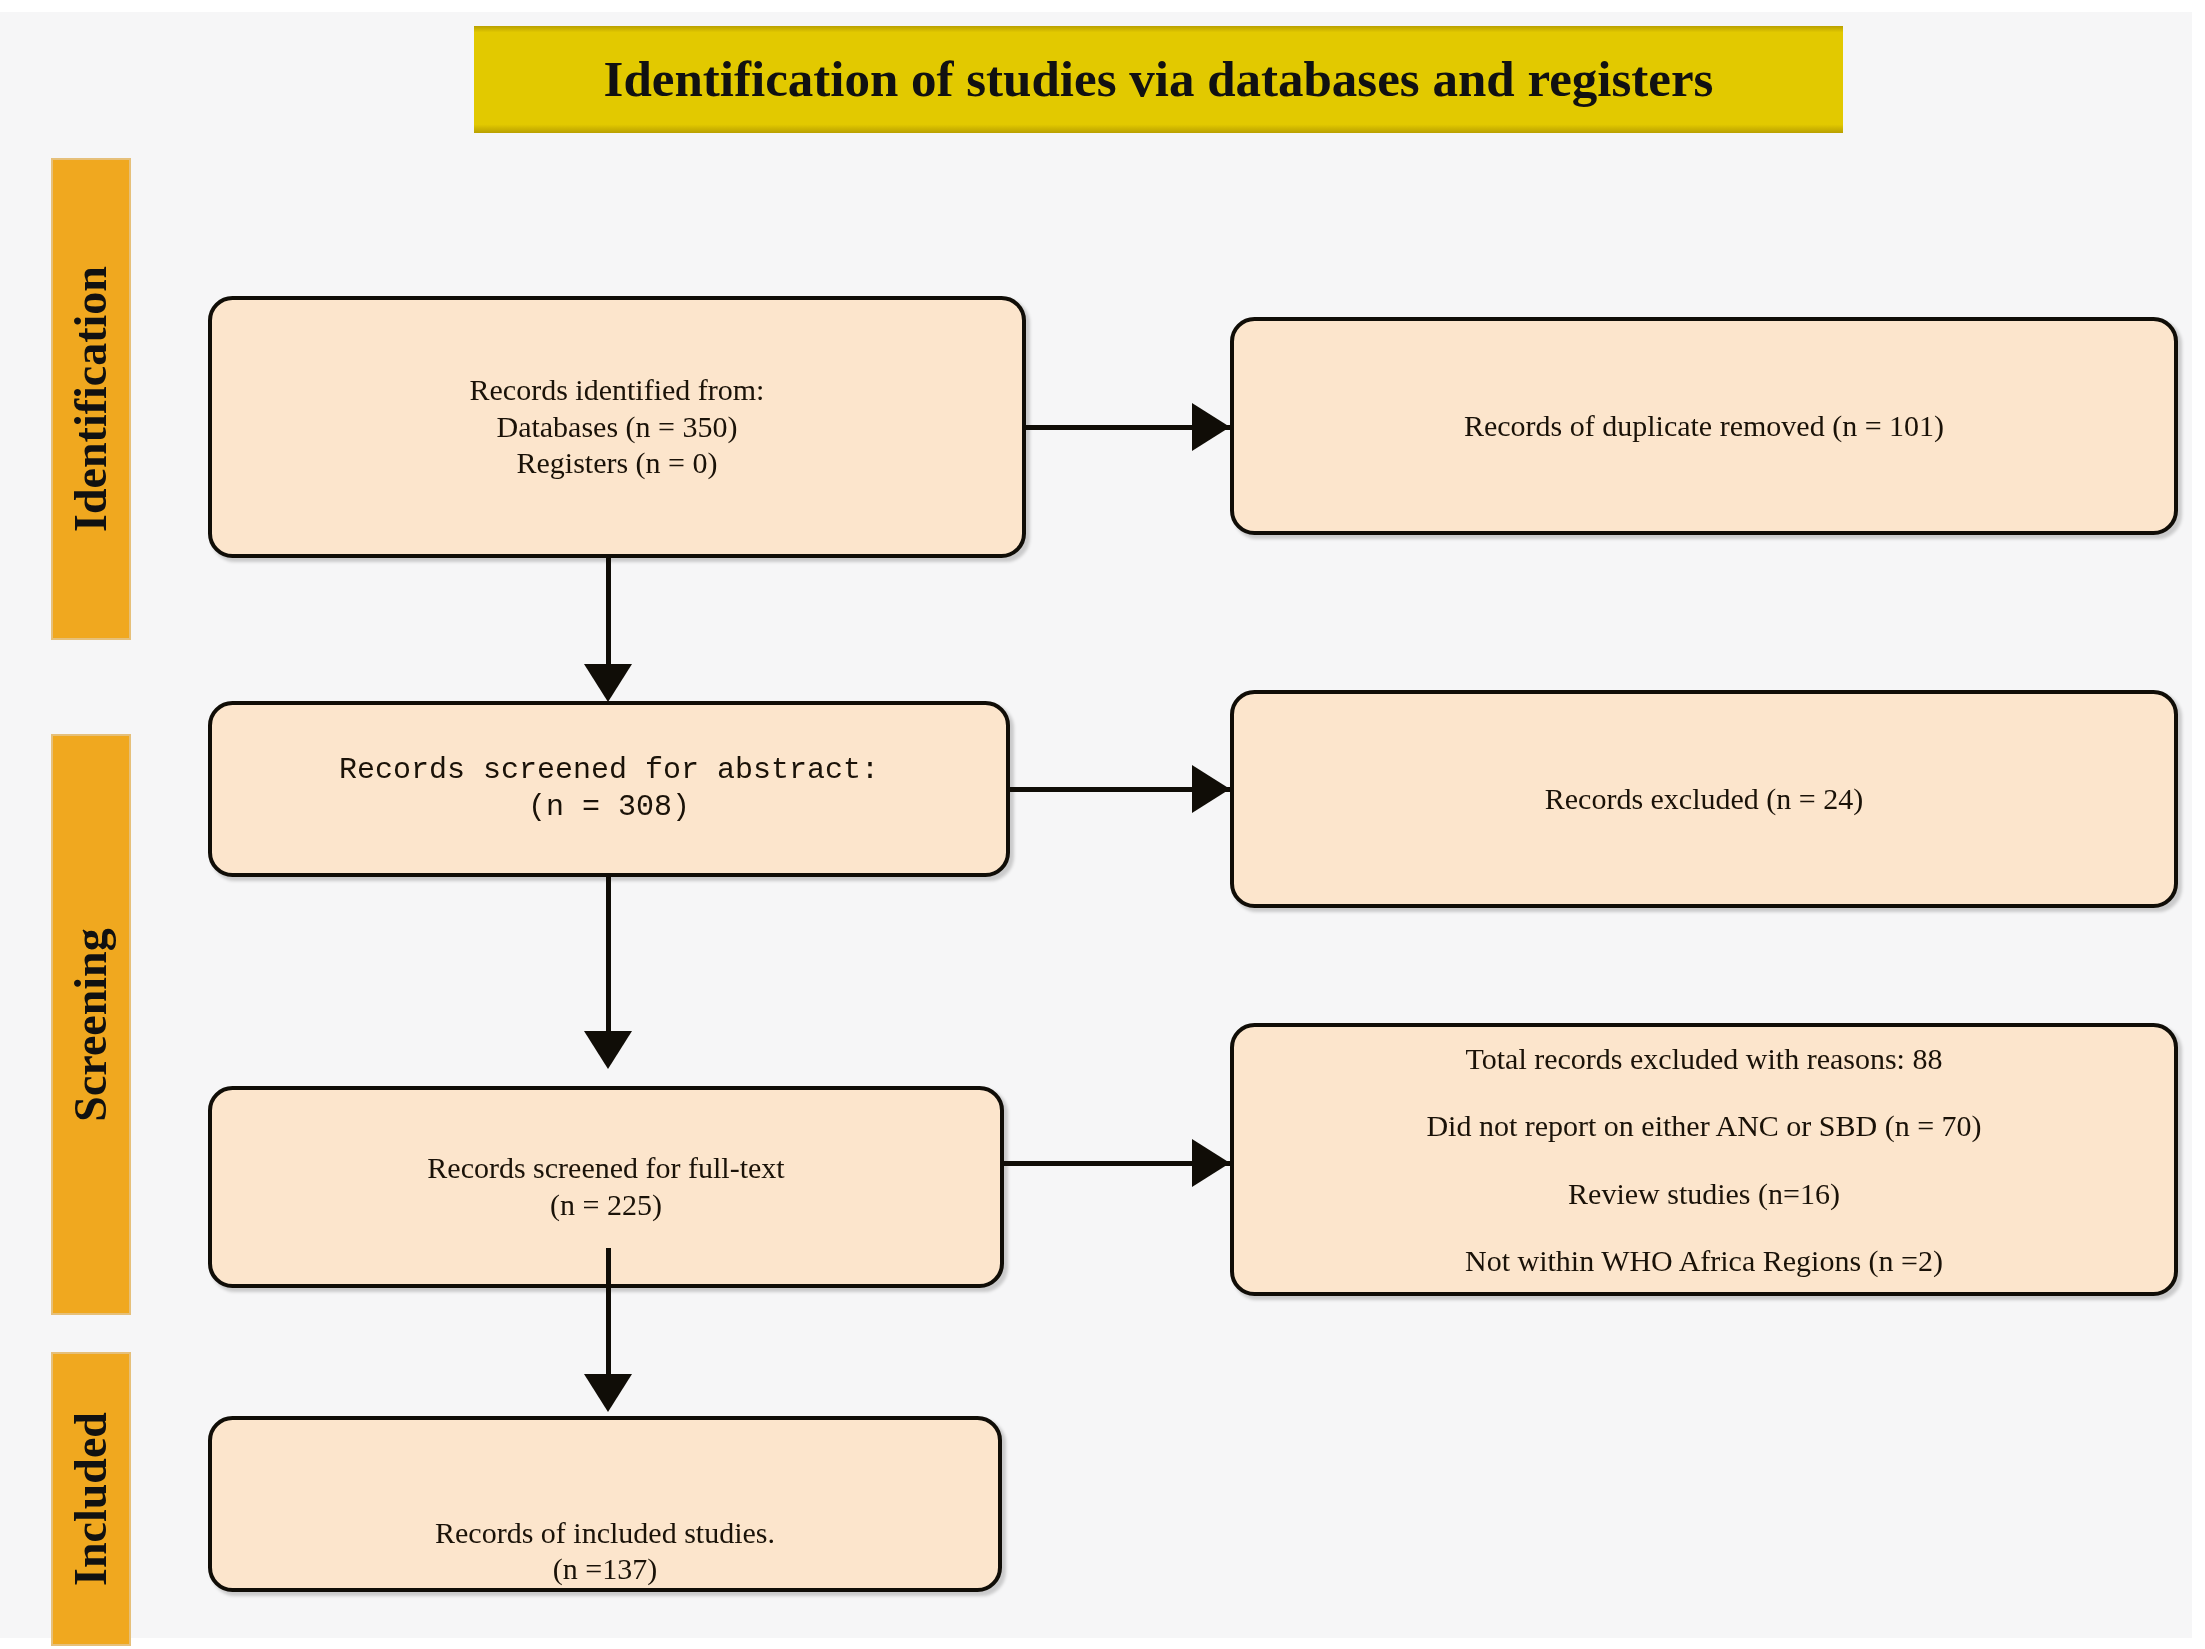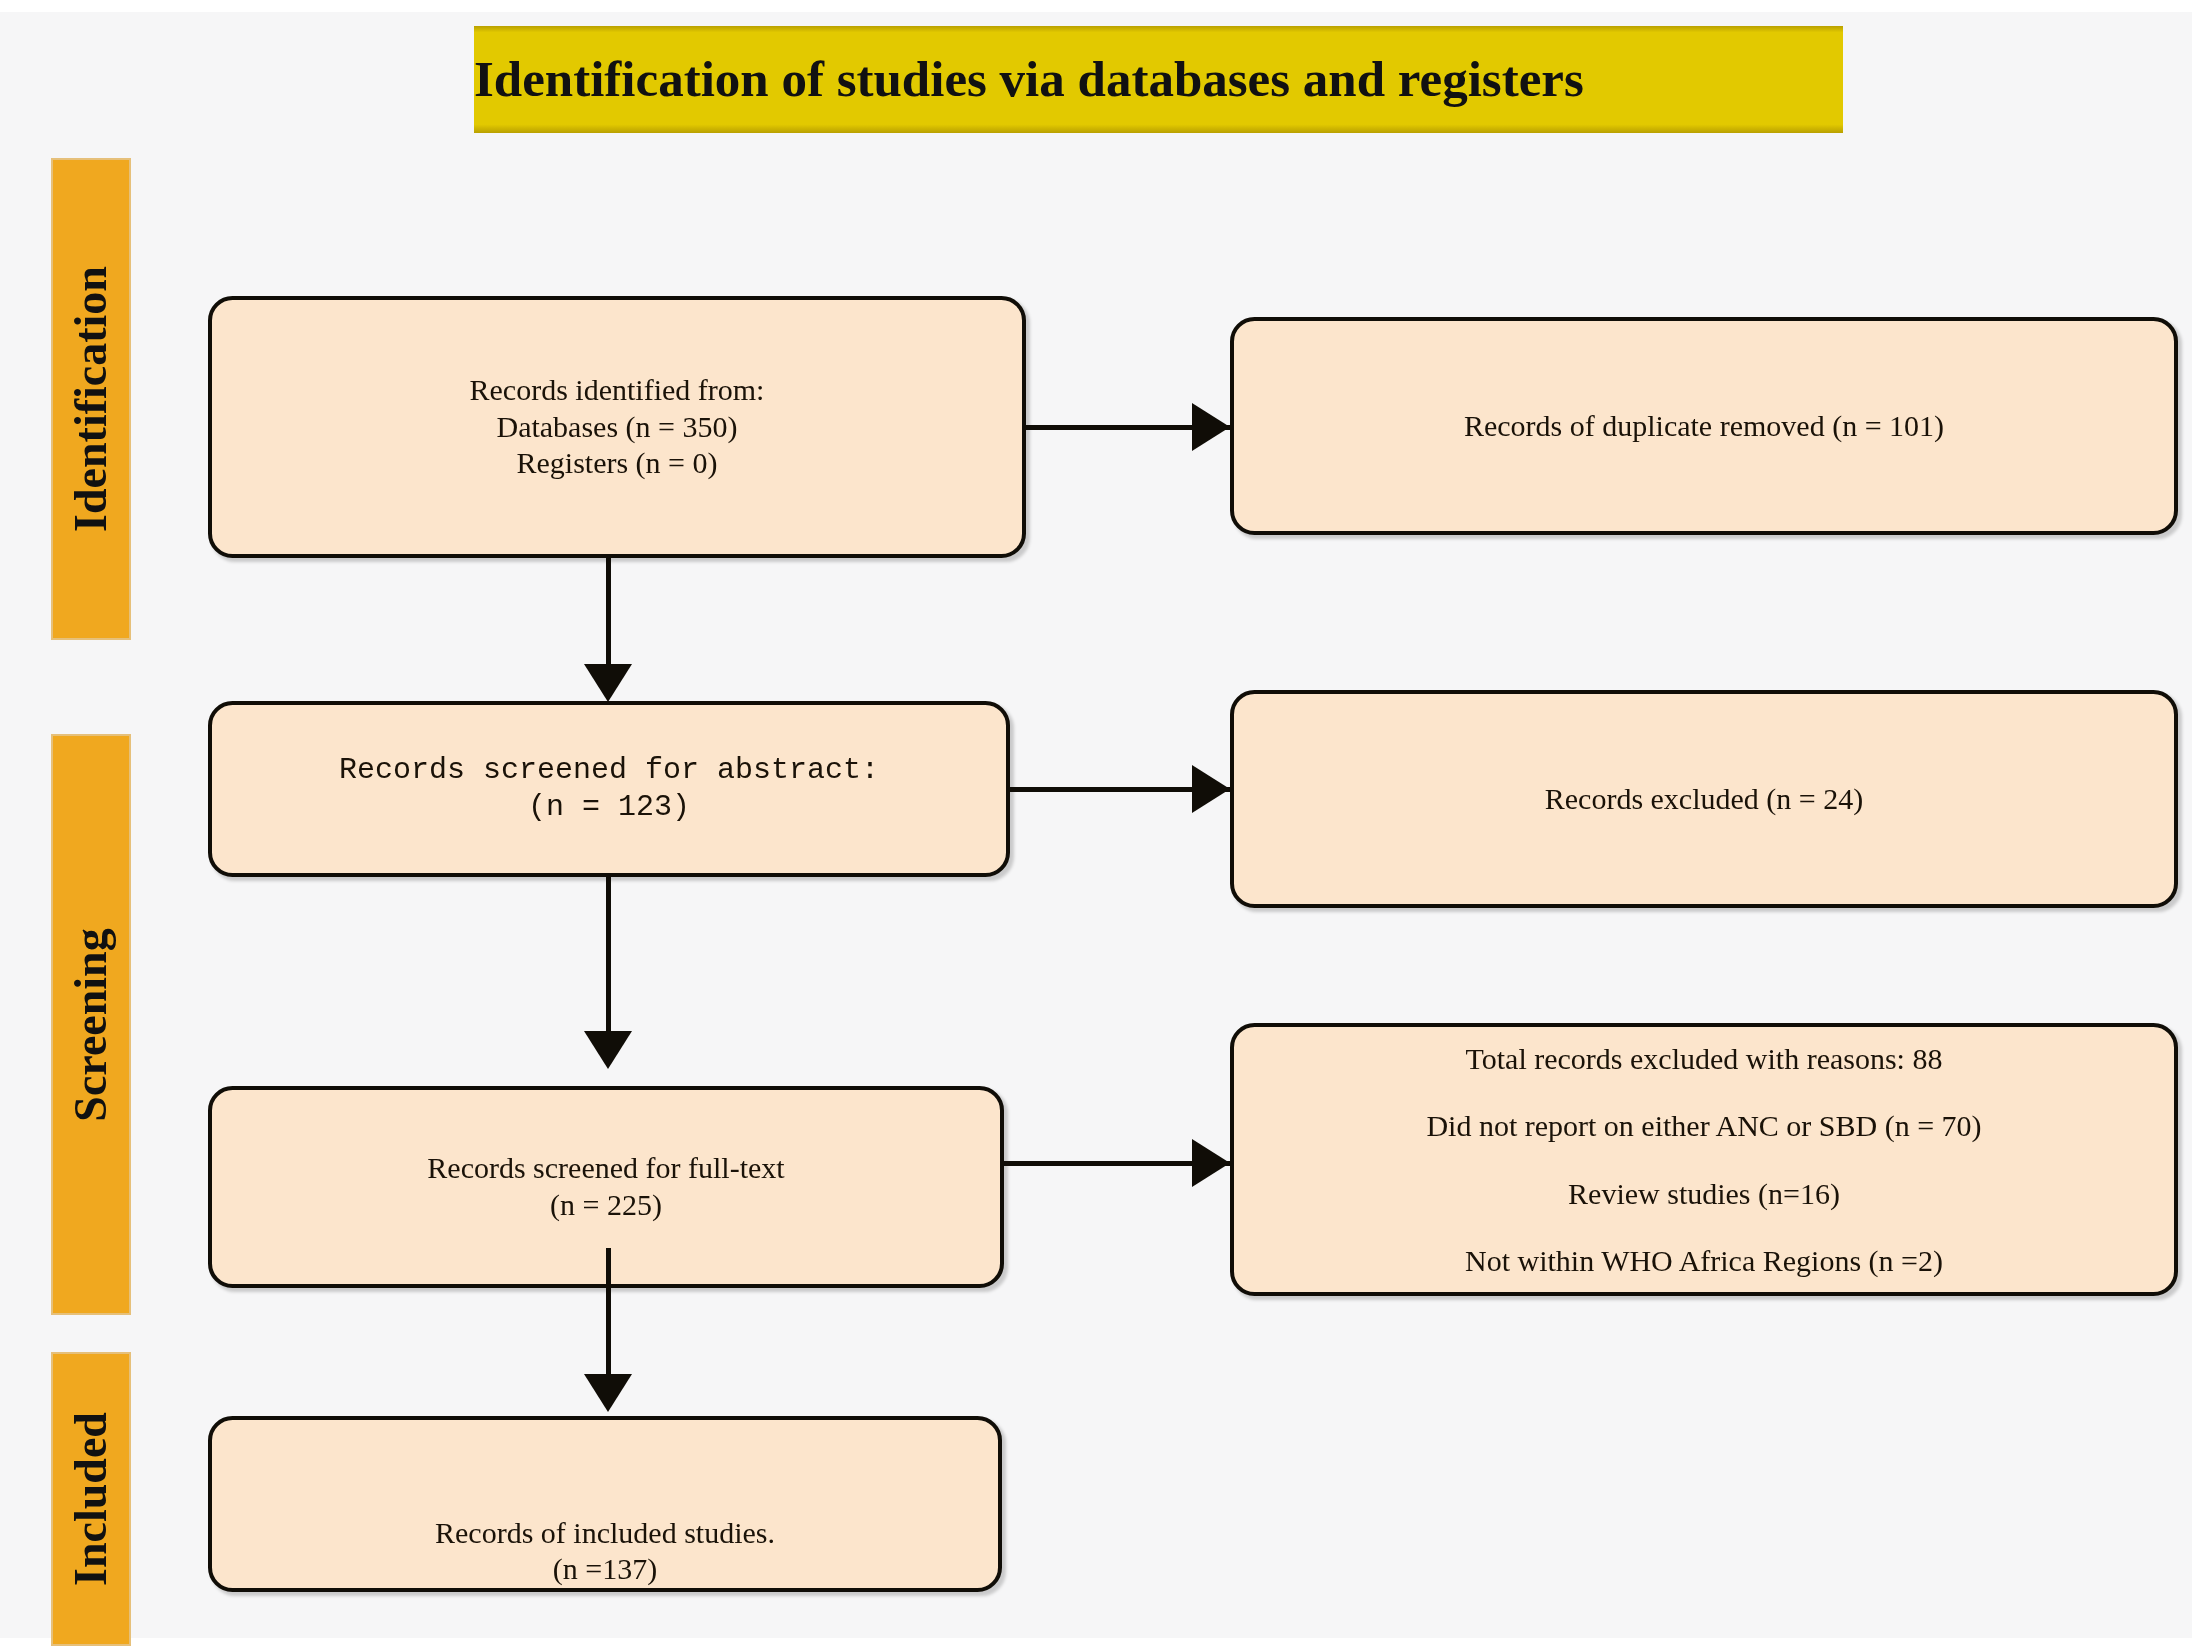--- a/index.html
+++ b/index.html
@@ -28,21 +28,21 @@
   
   .title-banner {
     position: absolute;
     left: 474px;
     top: 25.6px;
     width: 1369px;
     height: 107px;
     background: linear-gradient(180deg, #b9a000 0%, #e2c900 6%, #e2c900 92%, #b9a000 100%);
     display: flex;
     align-items: center;
-    justify-content: flex-start;
+    justify-content: center;
     box-sizing: border-box;
   }
   .title-banner .title-text {
     font-size: 51px;
     font-weight: bold;
     color: #111111;
     letter-spacing: 0px;
     white-space: nowrap;
     line-height: 1;
   }
@@ -172,21 +172,21 @@
     <div class="line">Databases (n = 350)</div>
     <div class="line">Registers (n = 0)</div>
   </div>
 
   <div class="flow-box" id="box-duplicates">
     <div class="line">Records of duplicate removed (n = 101)</div>
   </div>
 
   <div class="flow-box" id="box-screened-abs">
     <div class="line">Records screened for abstract:</div>
-    <div class="line">(n = 123)</div>
+    <div class="line">(n = 308)</div>
   </div>
 
   <div class="flow-box" id="box-excluded-abs">
     <div class="line">Records excluded (n = 24)</div>
   </div>
 
   <div class="flow-box" id="box-screened-full">
     <div class="line">Records screened for full-text</div>
     <div class="line">(n = 225)</div>
   </div>

